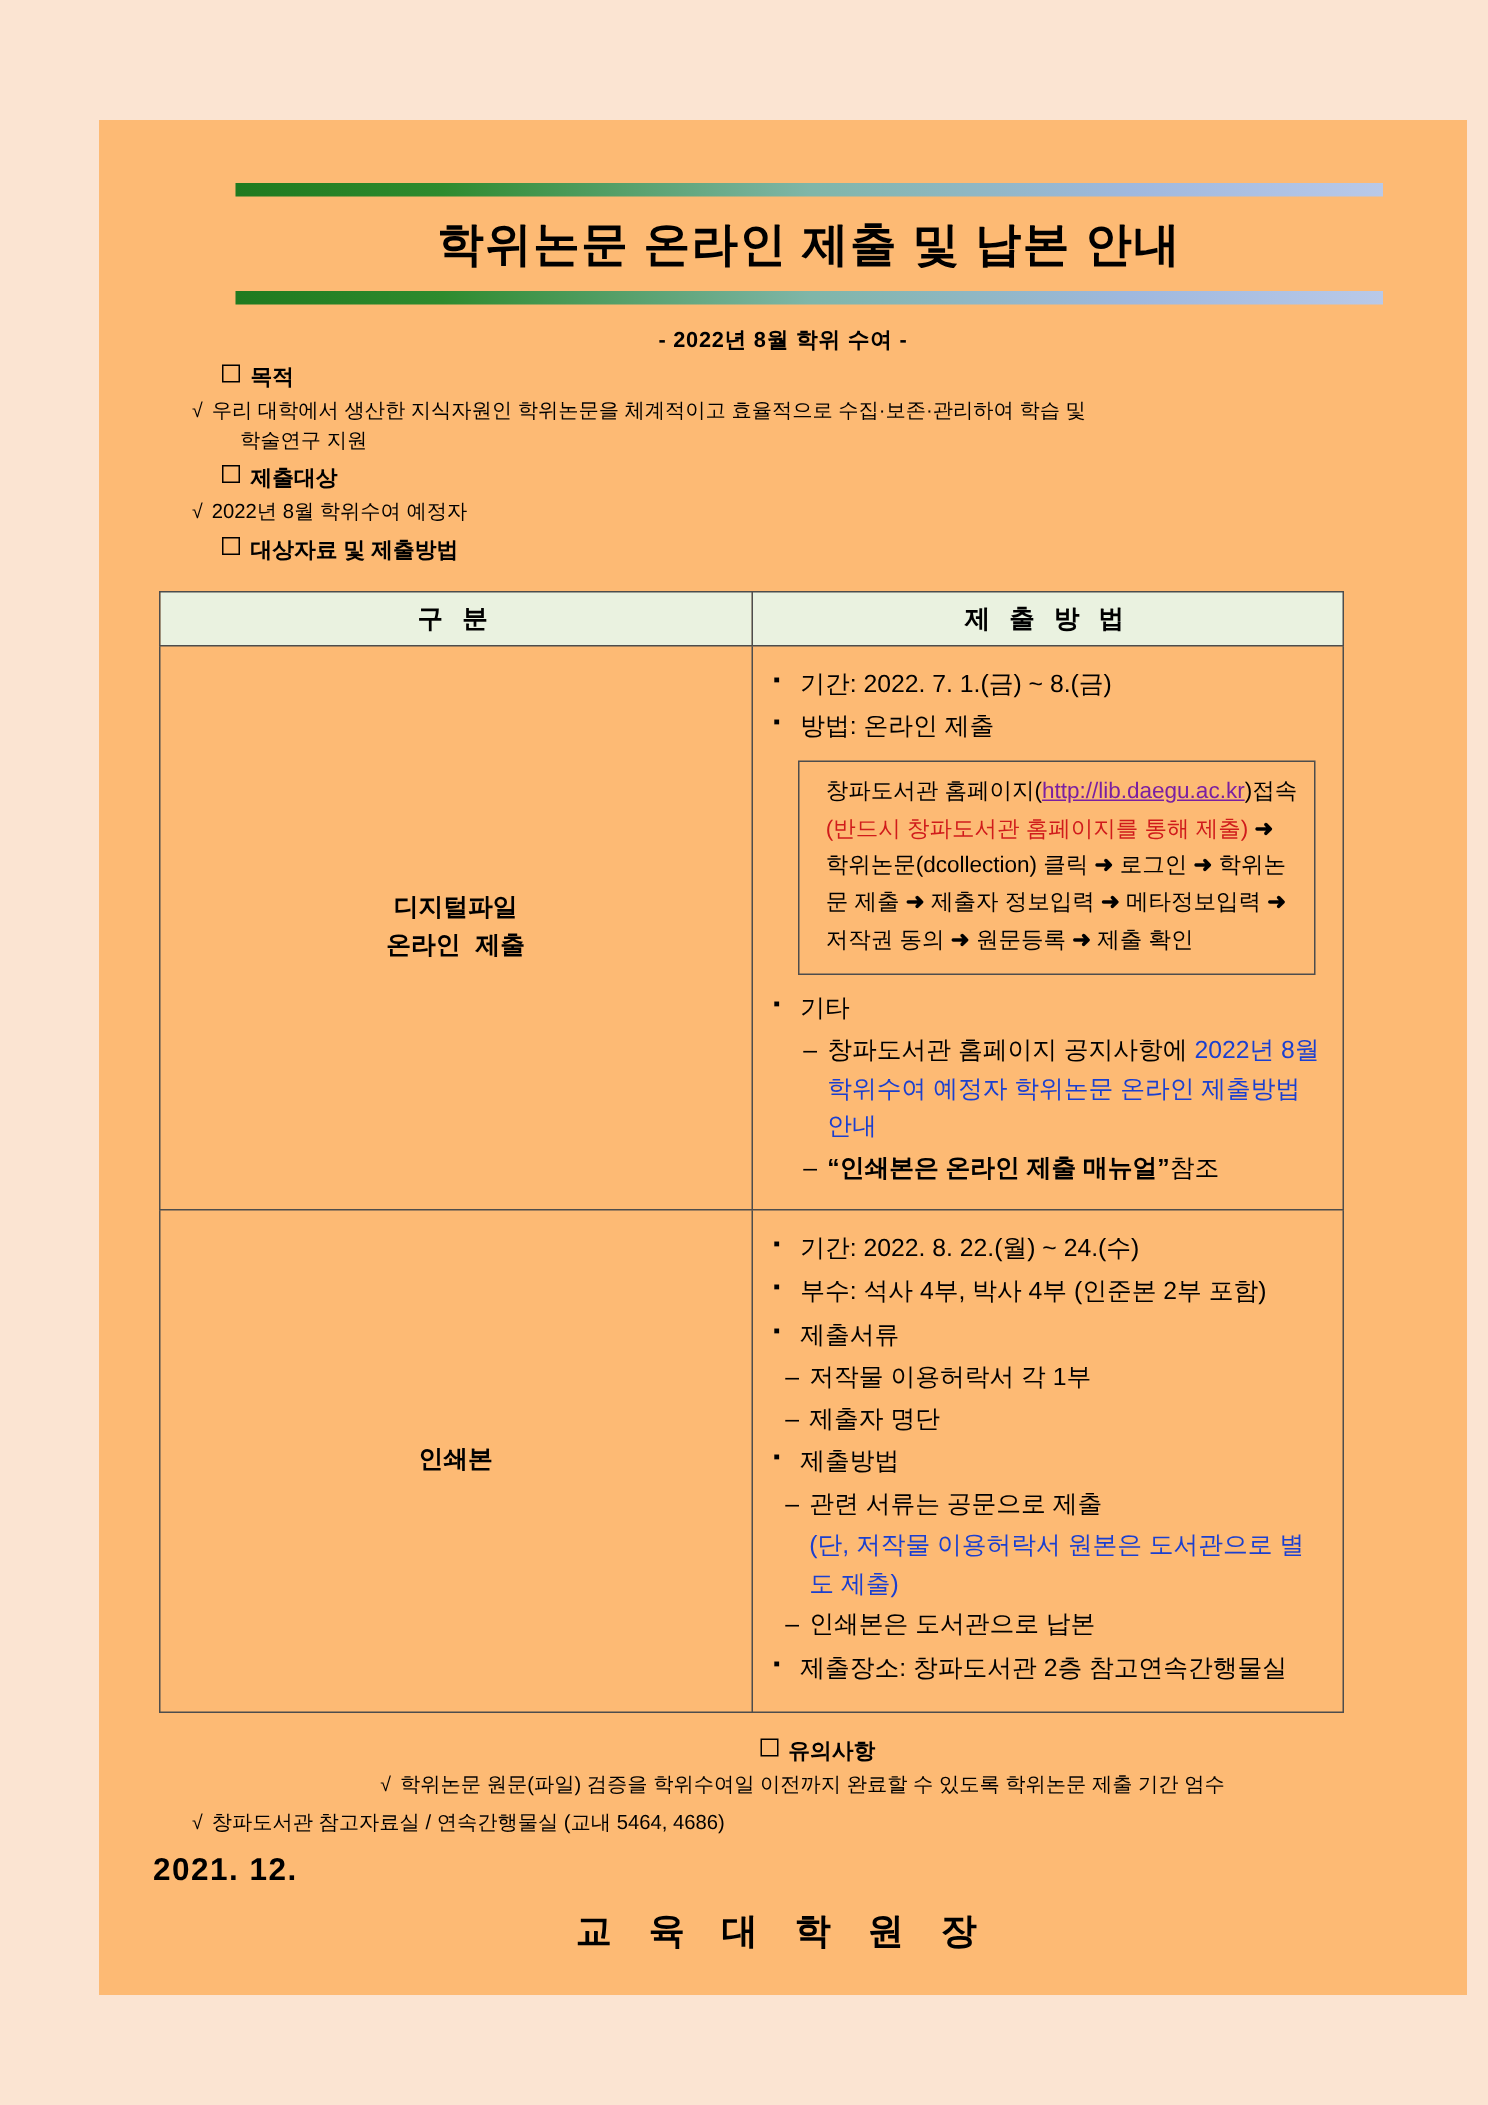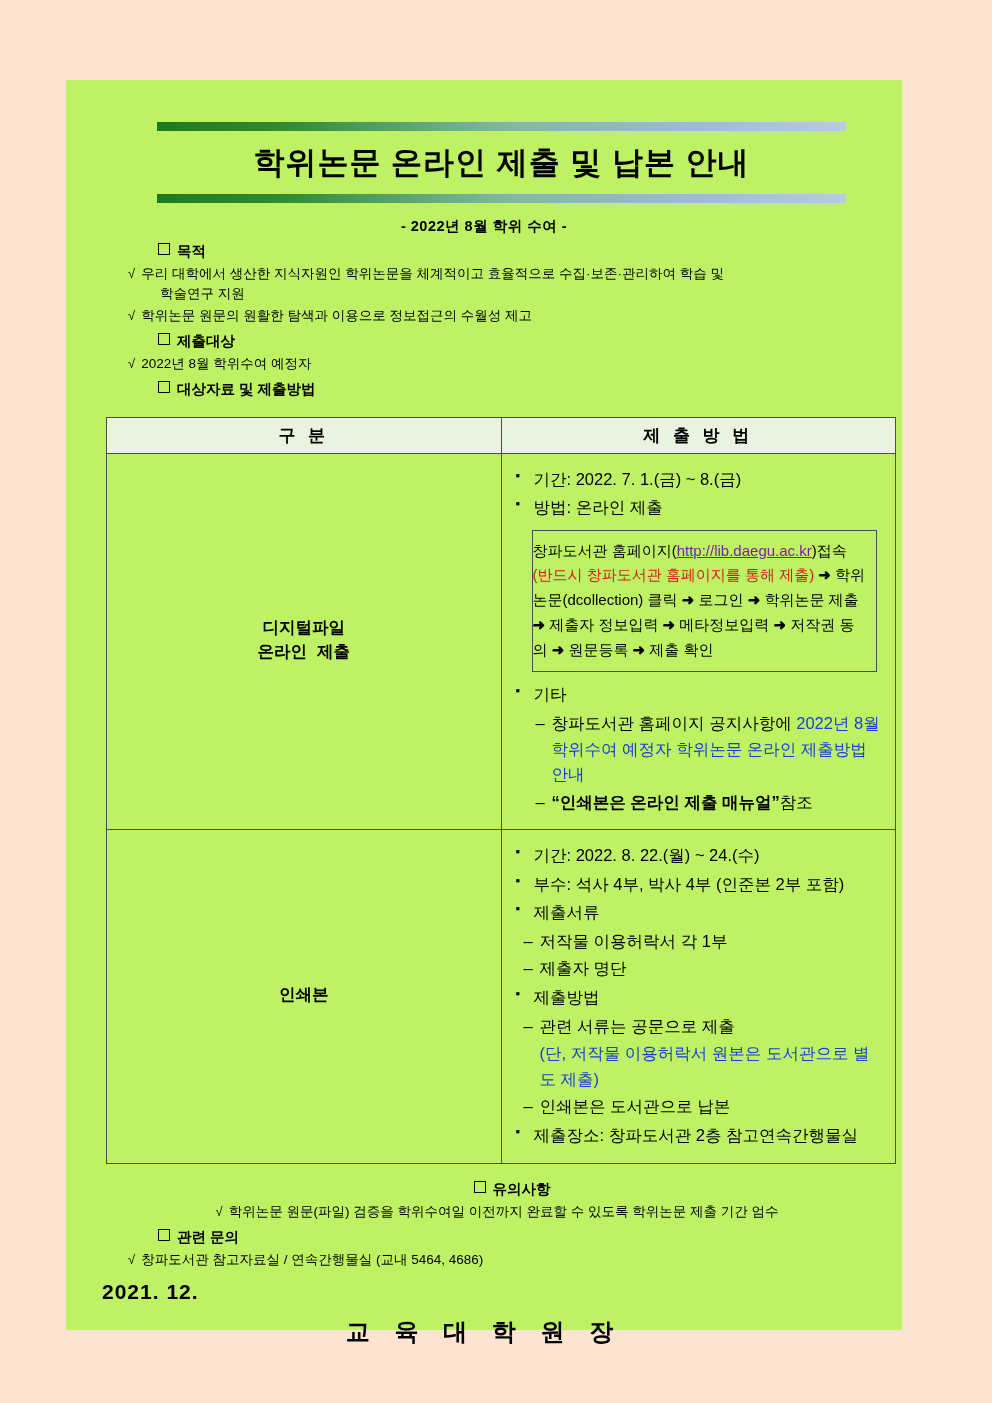--- a/index.html
+++ b/index.html
@@ -10,23 +10,23 @@
     width: 992px;
     height: 1403px;
     background: #fbe4d2;
     font-family: "Liberation Sans", sans-serif;
     overflow: hidden;
   }
   .page {
     position: absolute;
     left: 66px;
     top: 80px;
-    width: 836px;
+    width: 912px;
     height: 1250px;
-    background: #bef264;
+    background: #fdba74;
     box-sizing: border-box;
     padding: 32px 36px 10px 36px;
   }
   
   .title-band {
     margin: 10px 20px 0 55px;
     position: relative;
   }
   .band-bar {
     height: 9px;
@@ -48,21 +48,21 @@
     margin-top: 14px;
     letter-spacing: 0.5px;
   }
   
   .sec {
     margin-top: 6px;
   }
   .sec-head {
     font-size: 14.5px;
     font-weight: bold;
-    margin: 6px 0 2px 20px;
+    margin: 6px 0 2px 10px;
     padding-left: 36px;
   }
   .sec-head .box {
     display: inline-block;
     width: 10px;
     height: 10px;
     border: 1.4px solid #000;
     margin-right: 7px;
     vertical-align: 1px;
   }
@@ -132,21 +132,21 @@
     position: absolute;
     left: 0;
     top: 0;
   }
   .li2.noind {
     margin-left: 10px;
   }
   .procbox {
     border: 1.1px solid #4d4d4d;
     margin: 9px 6px 10px 18px;
-    padding: 8px 10px 9px 0;
+    padding: 8px 10px 9px 18px;
     font-size: 15px;
     line-height: 1.65;
   }
   .red { color: #d01b1b; }
   .link { color: #7a1fa2; text-decoration: underline; }
   .arrow { font-weight: bold; }
   .blue-strong { color: #1a3fd0; }
   .bold { font-weight: bold; }
   
   .foot-date {
@@ -177,23 +177,20 @@
   <div class="subtitle">- 2022년 8월 학위 수여 -</div>
 
   <div class="sec">
     <div class="sec-head">
       <span class="box"></span><span>목적</span>
     </div>
     <div class="sub">
       <span class="chk">√</span><span>우리 대학에서 생산한 지식자원인 학위논문을 체계적이고 효율적으로 수집·보존·관리하여 학습 및</span>
     </div>
     <div class="sub-cont">학술연구 지원</div>
-    <div class="sub">
-      <span class="chk">√</span><span>학위논문 원문의 원활한 탐색과 이용으로 정보접근의 수월성 제고</span>
-    </div>
   </div>
 
   <div class="sec">
     <div class="sec-head">
       <span class="box"></span><span>제출대상</span>
     </div>
     <div class="sub">
       <span class="chk">√</span><span>2022년 8월 학위수여 예정자</span>
     </div>
   </div>
@@ -269,23 +266,20 @@
   <div class="sec" style="margin-top:16px;text-align:center;">
     <div class="sec-head">
       <span class="box"></span><span>유의사항</span>
     </div>
     <div class="sub">
       <span class="chk">√</span><span>학위논문 원문(파일) 검증을 학위수여일 이전까지 완료할 수 있도록 학위논문 제출 기간 엄수</span>
     </div>
   </div>
 
   <div class="sec">
-    <div class="sec-head">
-      <span class="box"></span><span>관련 문의</span>
-    </div>
     <div class="sub">
       <span class="chk">√</span><span>창파도서관 참고자료실 / 연속간행물실 (교내 5464, 4686)</span>
     </div>
   </div>
 
   <div class="foot-date">2021. 12.</div>
   <div class="foot-org">교 육 대 학 원 장</div>
 
 </div>
 

